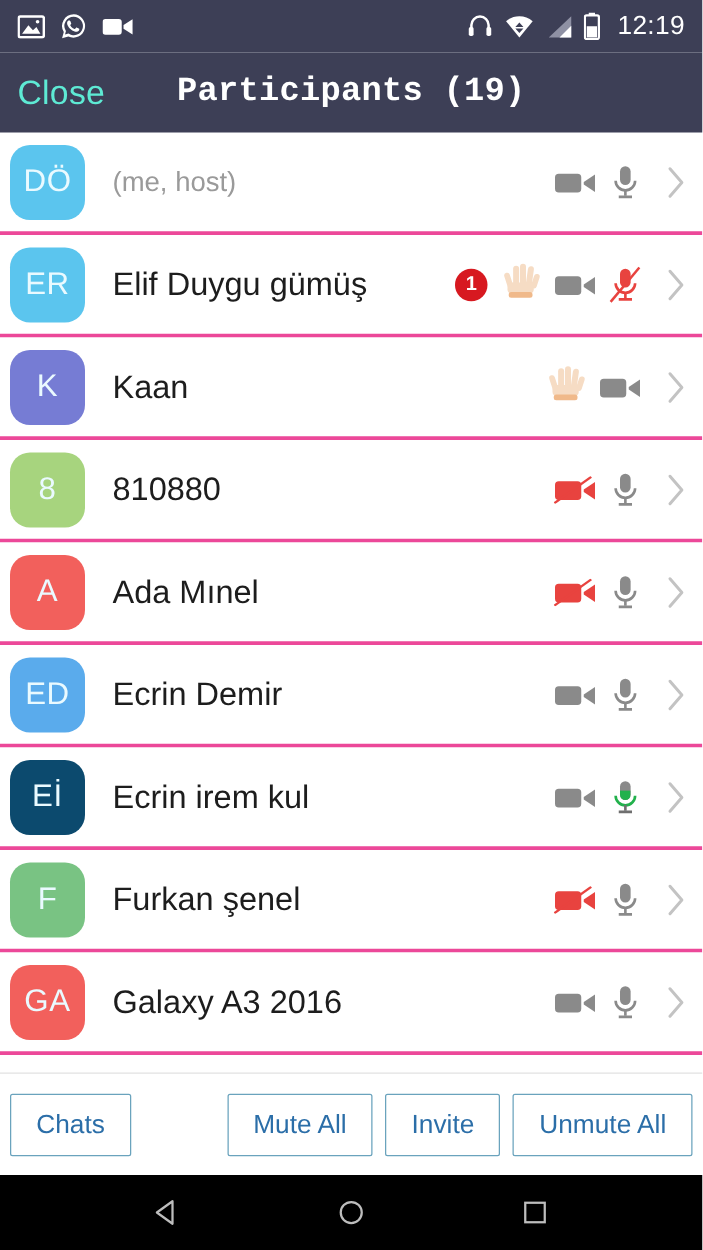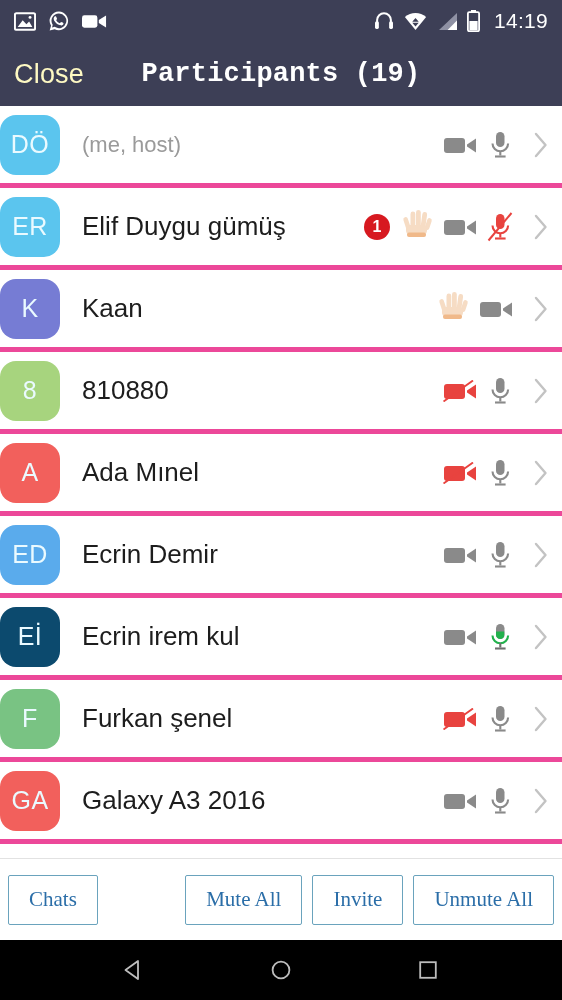--- a/index.html
+++ b/index.html
@@ -22,35 +22,35 @@
   .sb-time { font-size: 21px; font-weight: 500; letter-spacing: .3px; margin-left: 5px; }
   .sb-ico { display: inline-flex; align-items: center; justify-content: center; }
 
   
   .titlebar {
     height: 64px; background: #3d3f56; color: #fff;
     display: flex; align-items: center; position: relative;
     flex: 0 0 64px;
   }
   .close-btn {
-    font-size: 27px; font-weight: 400; color: #fef9c3;
+    font-size: 27px; font-weight: 400; color: #5eead4;
     padding-left: 14px; letter-spacing: .2px;
   }
   .title {
     position: absolute; left: 0; right: 0; text-align: center;
     font-size: 27px; font-weight: bold; letter-spacing: .2px;
     pointer-events: none;
     font-family: Liberation Mono, monospace;
   }
 
   
   .list { flex: 1 1 auto; background: #fff; overflow: hidden; }
   .row {
     height: 82px; display: flex; align-items: center;
-    border-bottom: 5px solid #ec4899; padding: 0 13px 0 0;
+    border-bottom: 3px solid #ec4899; padding: 0 13px 0 8px;
     background: #fff;
   }
   .avatar {
     width: 60px; height: 60px; border-radius: 16px;
     display: flex; align-items: center; justify-content: center;
     color: #eafaff; font-size: 25px; font-weight: 400;
     flex: 0 0 60px; letter-spacing: .5px;
   }
   .nameblock {
     display: flex; align-items: baseline; gap: 6px;
@@ -78,21 +78,21 @@
   .bottombar {
     height: 82px; background: #fff; border-top: 1px solid #e2e2e2;
     display: flex; align-items: center; padding: 0 8px;
     flex: 0 0 82px;
   }
   .btn {
     border: 1px solid #6aa3bd; background: #fff; color: #2b6ea8;
     font-size: 21px; border-radius: 2px;
     height: 50px; padding: 0 20px;
     display: flex; align-items: center; justify-content: center;
-    font-family: Liberation Serif, serif;
+    font-family: Liberation Sans, sans-serif;
   }
   .btn-spacer { flex: 1 1 auto; }
   .btn + .btn { margin-left: 10px; }
 
   
   .navbar {
     height: 60px; background: #000; display: flex; align-items: center;
     justify-content: space-around; flex: 0 0 60px; padding: 0 60px;
   }
   .nav-ico { display: flex; align-items: center; justify-content: center; width: 60px; }
@@ -144,21 +144,21 @@
             <path d="M21 8.6 L21 18 L11.6 18 Z" fill="#fff"></path>
           </svg>
       </span>
       <span class="sb-ico">
         <svg width="13" height="22" viewBox="0 0 13 22">
             <rect x="4" y="0" width="5" height="2.4" fill="#fff"></rect>
             <rect x="0.9" y="2.2" width="11.2" height="19" rx="1.4" fill="none" stroke="#fff" stroke-width="1.8"></rect>
             <rect x="2.4" y="11" width="8.2" height="9" fill="#fff"></rect>
           </svg>
       </span>
-      <span class="sb-time">14:19</span>
+      <span class="sb-time">12:19</span>
     </div>
   </div>
 
   <div class="titlebar">
     <div class="close-btn">Close</div>
     <div class="title">Participants (19)</div>
   </div>
 
   <div class="list" id="participant-list">
       <div class="row">

